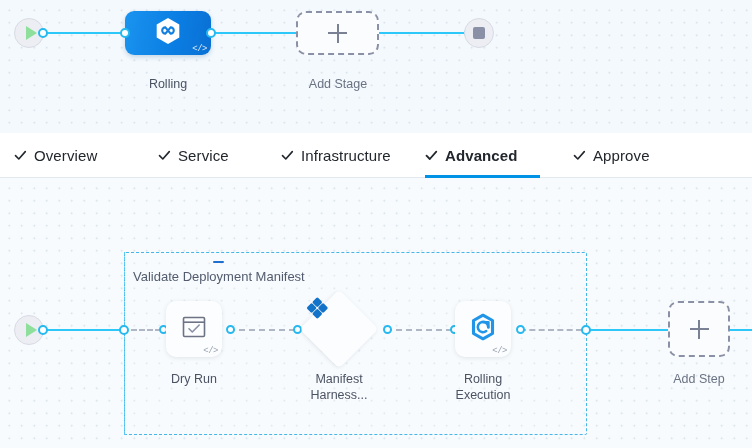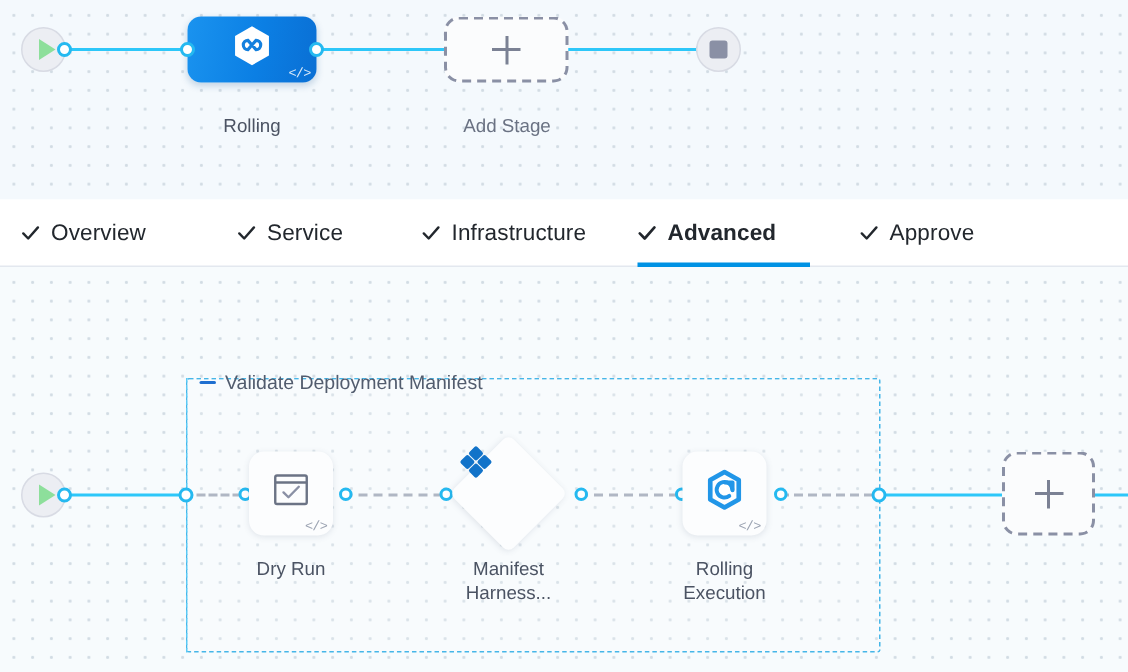--- a/index.html
+++ b/index.html
@@ -369,21 +369,21 @@
             <path d="M1.5 6.6 L4.8 10 L11.3 2.6" fill="none" stroke="#22272d" stroke-width="1.6" stroke-linecap="round" stroke-linejoin="round"></path>
           </svg>
       </span>
       <span class="tab-label">Approve</span>
     </div>
   </div>
 
   <div class="canvas" id="exec-canvas">
 
     <div id="step-group" style="top:74px;"></div>
-    <div id="group-header" style="top:69px;">
+    <div id="group-header" style="top:83px;flex-direction:column;">
       <span class="collapse-bar"></span>
       <span id="group-title">Validate Deployment Manifest</span>
     </div>
 
     <div class="line" style="left:40px; top:151px; width:86px;"></div>
 
     <div class="vdash" style="left:124px; top:74px; height:183px;"></div>
 
     <div class="dashline" style="left:131px; top:151px; width:30px;"></div>
     <div class="dashline" style="left:229px; top:151px; width:66px;"></div>
@@ -450,15 +450,16 @@
       <span class="codeglyph dark">&lt;/&gt;</span>
     </div>
     <div class="nodelabel wrap" style="left:428px; top:193px; width:110px;">
       <span>Rolling</span><br>
       <span>Execution</span>
     </div>
 
     <div class="addnode" style="left:668px; top:123px; width:62px; height:56px;">
       <span class="plus"></span>
     </div>
+    <div class="nodelabel muted" style="left:646px; top:193px; width:106px;">Add Step</div>
   </div>
 
 </div>
 
 </body></html>

